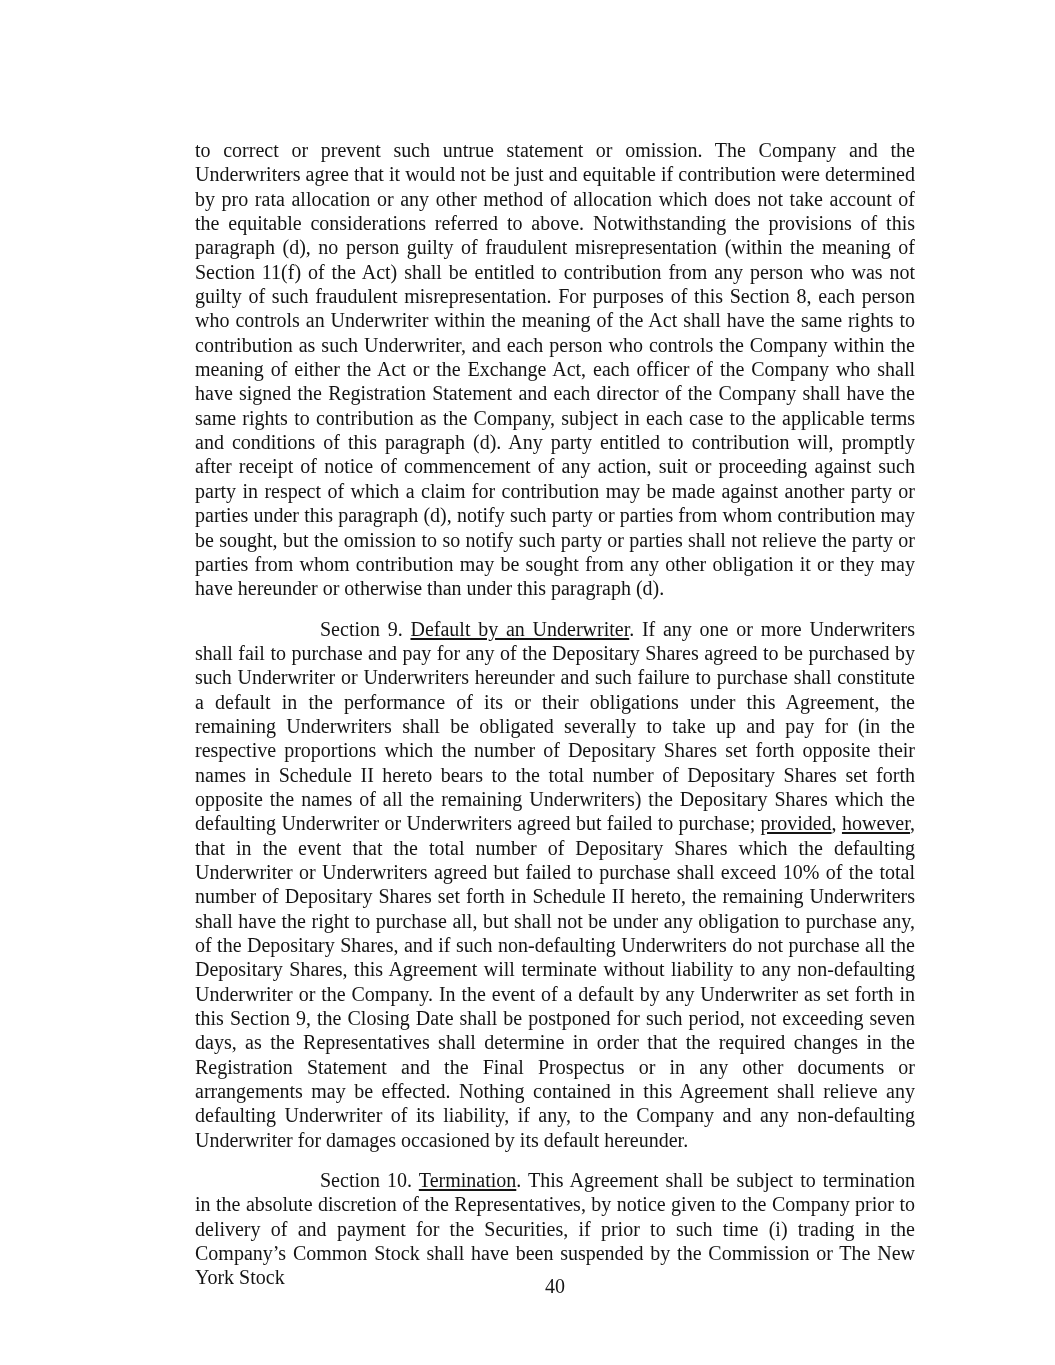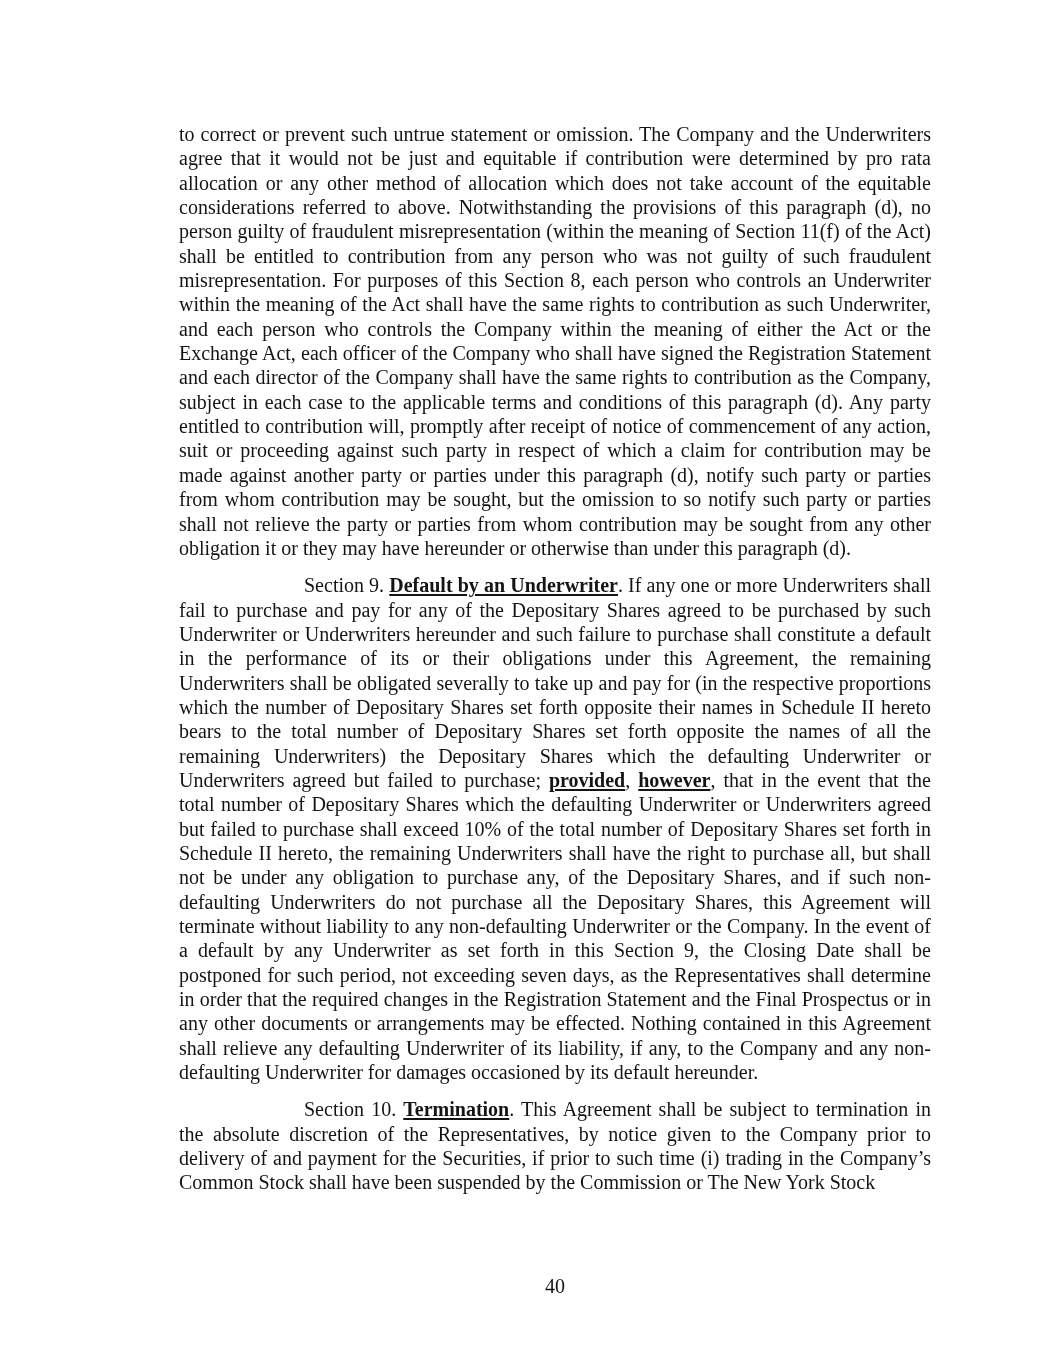--- a/index.html
+++ b/index.html
@@ -19,30 +19,29 @@
   .body-text {
     position: absolute;
     left: 179px;
     top: 122px;
     width: 752px;
     font-size: 20px;
     line-height: 24.35px;
     text-align: justify;
   }
   .body-text p {
-    margin: 0;
+    margin: 16px;
   }
   .body-text p.sect {
     margin-top: 13px;
     text-indent: 125px;
   }
   .u {
     text-decoration: underline;
     text-underline-offset: 2px;
-    font-weight: bold;
   }
   .page-number {
     position: absolute;
     top: 1274px;
     left: 179px;
     width: 752px;
     text-align: center;
     font-size: 20px;
     line-height: 24px;
   }

